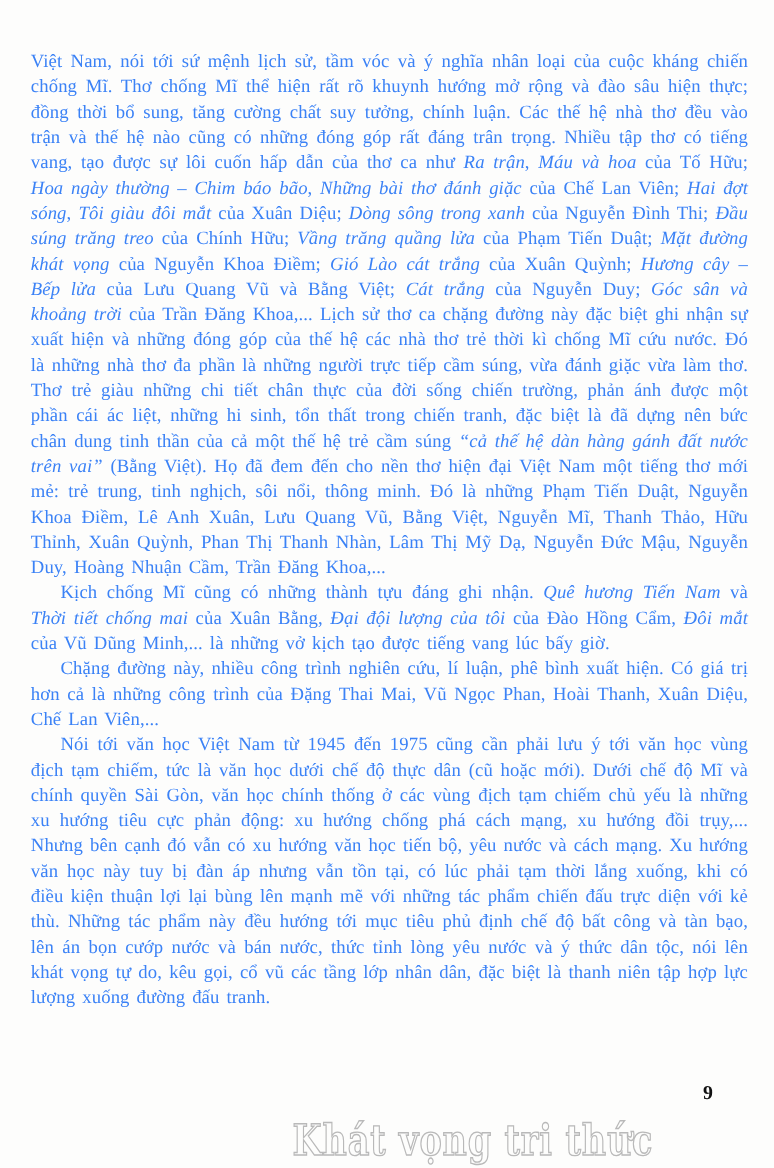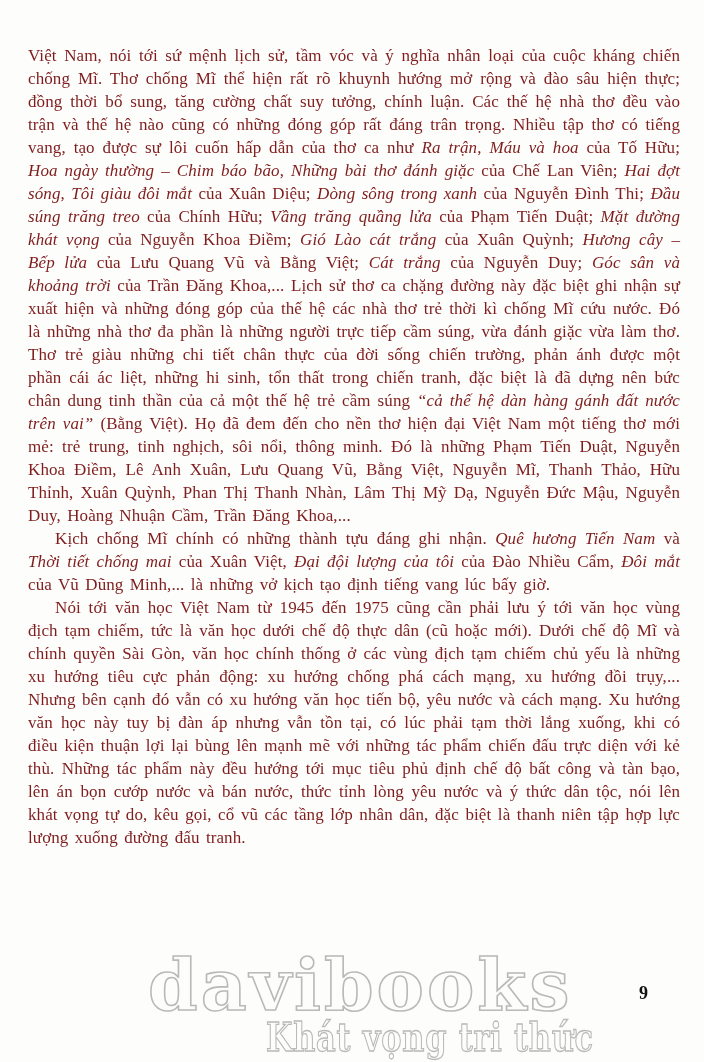--- a/index.html
+++ b/index.html
@@ -19,21 +19,21 @@
     inset: 0;
     background: #fdfdfc;
   }
   .text-block {
     position: absolute;
     left: 28px;
     top: 44px;
     width: 652px;
     font-size: 17px;
     line-height: 23px;
-    color: #7f1d1d;
+    color: #3b82f6;
     text-align: justify;
     word-spacing: 2px;
     letter-spacing: 0.1px;
   }
   .para {
     margin: 0;
     padding: 0;
   }
   .para.indent {
     text-indent: 27px;
@@ -79,19 +79,19 @@
     font-weight: bold;
     color: #111;
   }
 </style>
 </head>
 <body>
 
 <div class="page">
   <div class="text-block">
       <p class="para"><span>Việt Nam, nói tới sứ mệnh lịch sử, tầm vóc và ý nghĩa nhân loại của cuộc kháng chiến chống Mĩ. Thơ chống Mĩ thể hiện rất rõ khuynh hướng mở rộng và đào sâu hiện thực; đồng thời bổ sung, tăng cường chất suy tưởng, chính luận. Các thế hệ nhà thơ đều vào trận và thế hệ nào cũng có những đóng góp rất đáng trân trọng. Nhiều tập thơ có tiếng vang, tạo được sự lôi cuốn hấp dẫn của thơ ca như </span><i>Ra trận</i><span>, </span><i>Máu và hoa</i><span> của Tố Hữu; </span><i>Hoa ngày thường – Chim báo bão</i><span>, </span><i>Những bài thơ đánh giặc</i><span> của Chế Lan Viên; </span><i>Hai đợt sóng</i><span>, </span><i>Tôi giàu đôi mắt</i><span> của Xuân Diệu; </span><i>Dòng sông trong xanh</i><span> của Nguyễn Đình Thi; </span><i>Đầu súng trăng treo</i><span> của Chính Hữu; </span><i>Vầng trăng quầng lửa</i><span> của Phạm Tiến Duật; </span><i>Mặt đường khát vọng</i><span> của Nguyễn Khoa Điềm; </span><i>Gió Lào cát trắng</i><span> của Xuân Quỳnh; </span><i>Hương cây – Bếp lửa</i><span> của Lưu Quang Vũ và Bằng Việt; </span><i>Cát trắng</i><span> của Nguyễn Duy; </span><i>Góc sân và khoảng trời</i><span> của Trần Đăng Khoa,... Lịch sử thơ ca chặng đường này đặc biệt ghi nhận sự xuất hiện và những đóng góp của thế hệ các nhà thơ trẻ thời kì chống Mĩ cứu nước. Đó là những nhà thơ đa phần là những người trực tiếp cầm súng, vừa đánh giặc vừa làm thơ. Thơ trẻ giàu những chi tiết chân thực của đời sống chiến trường, phản ánh được một phần cái ác liệt, những hi sinh, tổn thất trong chiến tranh, đặc biệt là đã dựng nên bức chân dung tinh thần của cả một thế hệ trẻ cầm súng </span><i>“cả thế hệ dàn hàng gánh đất nước trên vai”</i><span> (Bằng Việt). Họ đã đem đến cho nền thơ hiện đại Việt Nam một tiếng thơ mới mẻ: trẻ trung, tinh nghịch, sôi nổi, thông minh. Đó là những Phạm Tiến Duật, Nguyễn Khoa Điềm, Lê Anh Xuân, Lưu Quang Vũ, Bằng Việt, Nguyễn Mĩ, Thanh Thảo, Hữu Thỉnh, Xuân Quỳnh, Phan Thị Thanh Nhàn, Lâm Thị Mỹ Dạ, Nguyễn Đức Mậu, Nguyễn Duy, Hoàng Nhuận Cầm, Trần Đăng Khoa,...</span></p>
-      <p class="para indent"><span>Kịch chống Mĩ chính có những thành tựu đáng ghi nhận. </span><i>Quê hương Tiến Nam</i><span> và </span><i>Thời tiết chống mai</i><span> của Xuân Việt, </span><i>Đại đội lượng của tôi</i><span> của Đào Nhiều Cẩm, </span><i>Đôi mắt</i><span> của Vũ Dũng Minh,... là những vở kịch tạo định tiếng vang lúc bấy giờ.</span></p>
+      <p class="para indent"><span>Kịch chống Mĩ cũng có những thành tựu đáng ghi nhận. </span><i>Quê hương Tiến Nam</i><span> và </span><i>Thời tiết chống mai</i><span> của Xuân Bằng, </span><i>Đại đội lượng của tôi</i><span> của Đào Hồng Cẩm, </span><i>Đôi mắt</i><span> của Vũ Dũng Minh,... là những vở kịch tạo được tiếng vang lúc bấy giờ.</span></p>
+      <p class="para indent"><span>Chặng đường này, nhiều công trình nghiên cứu, lí luận, phê bình xuất hiện. Có giá trị hơn cả là những công trình của Đặng Thai Mai, Vũ Ngọc Phan, Hoài Thanh, Xuân Diệu, Chế Lan Viên,...</span></p>
       <p class="para indent"><span>Nói tới văn học Việt Nam từ 1945 đến 1975 cũng cần phải lưu ý tới văn học vùng địch tạm chiếm, tức là văn học dưới chế độ thực dân (cũ hoặc mới). Dưới chế độ Mĩ và chính quyền Sài Gòn, văn học chính thống ở các vùng địch tạm chiếm chủ yếu là những xu hướng tiêu cực phản động: xu hướng chống phá cách mạng, xu hướng đồi trụy,... Nhưng bên cạnh đó vẫn có xu hướng văn học tiến bộ, yêu nước và cách mạng. Xu hướng văn học này tuy bị đàn áp nhưng vẫn tồn tại, có lúc phải tạm thời lắng xuống, khi có điều kiện thuận lợi lại bùng lên mạnh mẽ với những tác phẩm chiến đấu trực diện với kẻ thù. Những tác phẩm này đều hướng tới mục tiêu phủ định chế độ bất công và tàn bạo, lên án bọn cướp nước và bán nước, thức tỉnh lòng yêu nước và ý thức dân tộc, nói lên khát vọng tự do, kêu gọi, cổ vũ các tầng lớp nhân dân, đặc biệt là thanh niên tập hợp lực lượng xuống đường đấu tranh.</span></p>
     </div>
-  <div class="watermark-main">davibooks</div>
   <div class="watermark-sub">Khát vọng tri thức</div>
   <div class="page-number">9</div>
 </div>
 
 </body></html>

